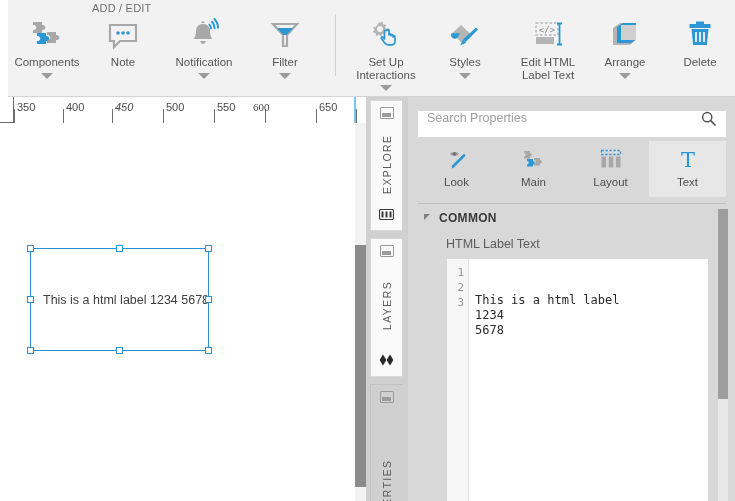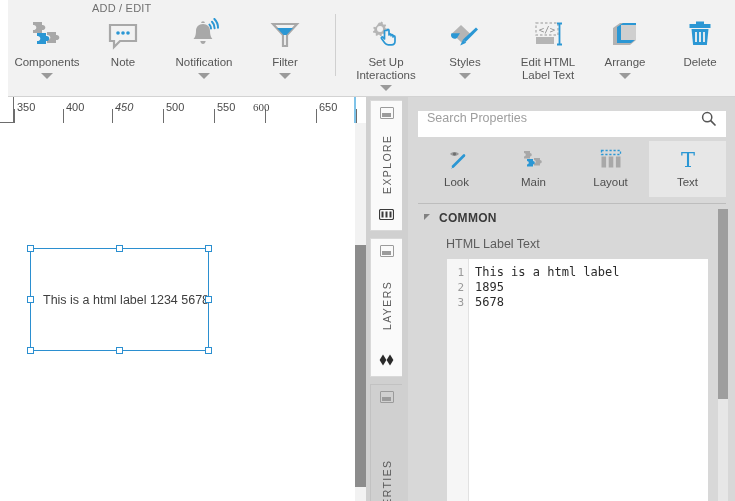--- a/index.html
+++ b/index.html
@@ -305,20 +305,21 @@
     font-family: "DejaVu Sans Mono", monospace;
     font-size: 11px;
     color: #9a9a9a;
     text-align: right;
     padding-right: 4px;
     line-height: 15px;
   }
   .code-lines {
     flex: 1;
     padding: 6px 0 0 6px;
+    margin-top: 28px;
   }
   .code-lines .cl {
     font-family: "DejaVu Sans Mono", monospace;
     font-size: 12px;
     color: #2b2b2b;
     line-height: 15px;
     white-space: pre;
   }
   .props-scroll {
     position: absolute;
@@ -609,18 +610,18 @@
   </div>
 
   <div class="code-editor">
     <div class="gutter">
       <div class="ln">1</div>
       <div class="ln">2</div>
       <div class="ln">3</div>
     </div>
     <div class="code-lines">
       <div class="cl">This is a html label</div>
-      <div class="cl">1895</div>
+      <div class="cl">1234</div>
       <div class="cl">5678</div>
     </div>
   </div>
 
 </div>
 
 </body></html>

